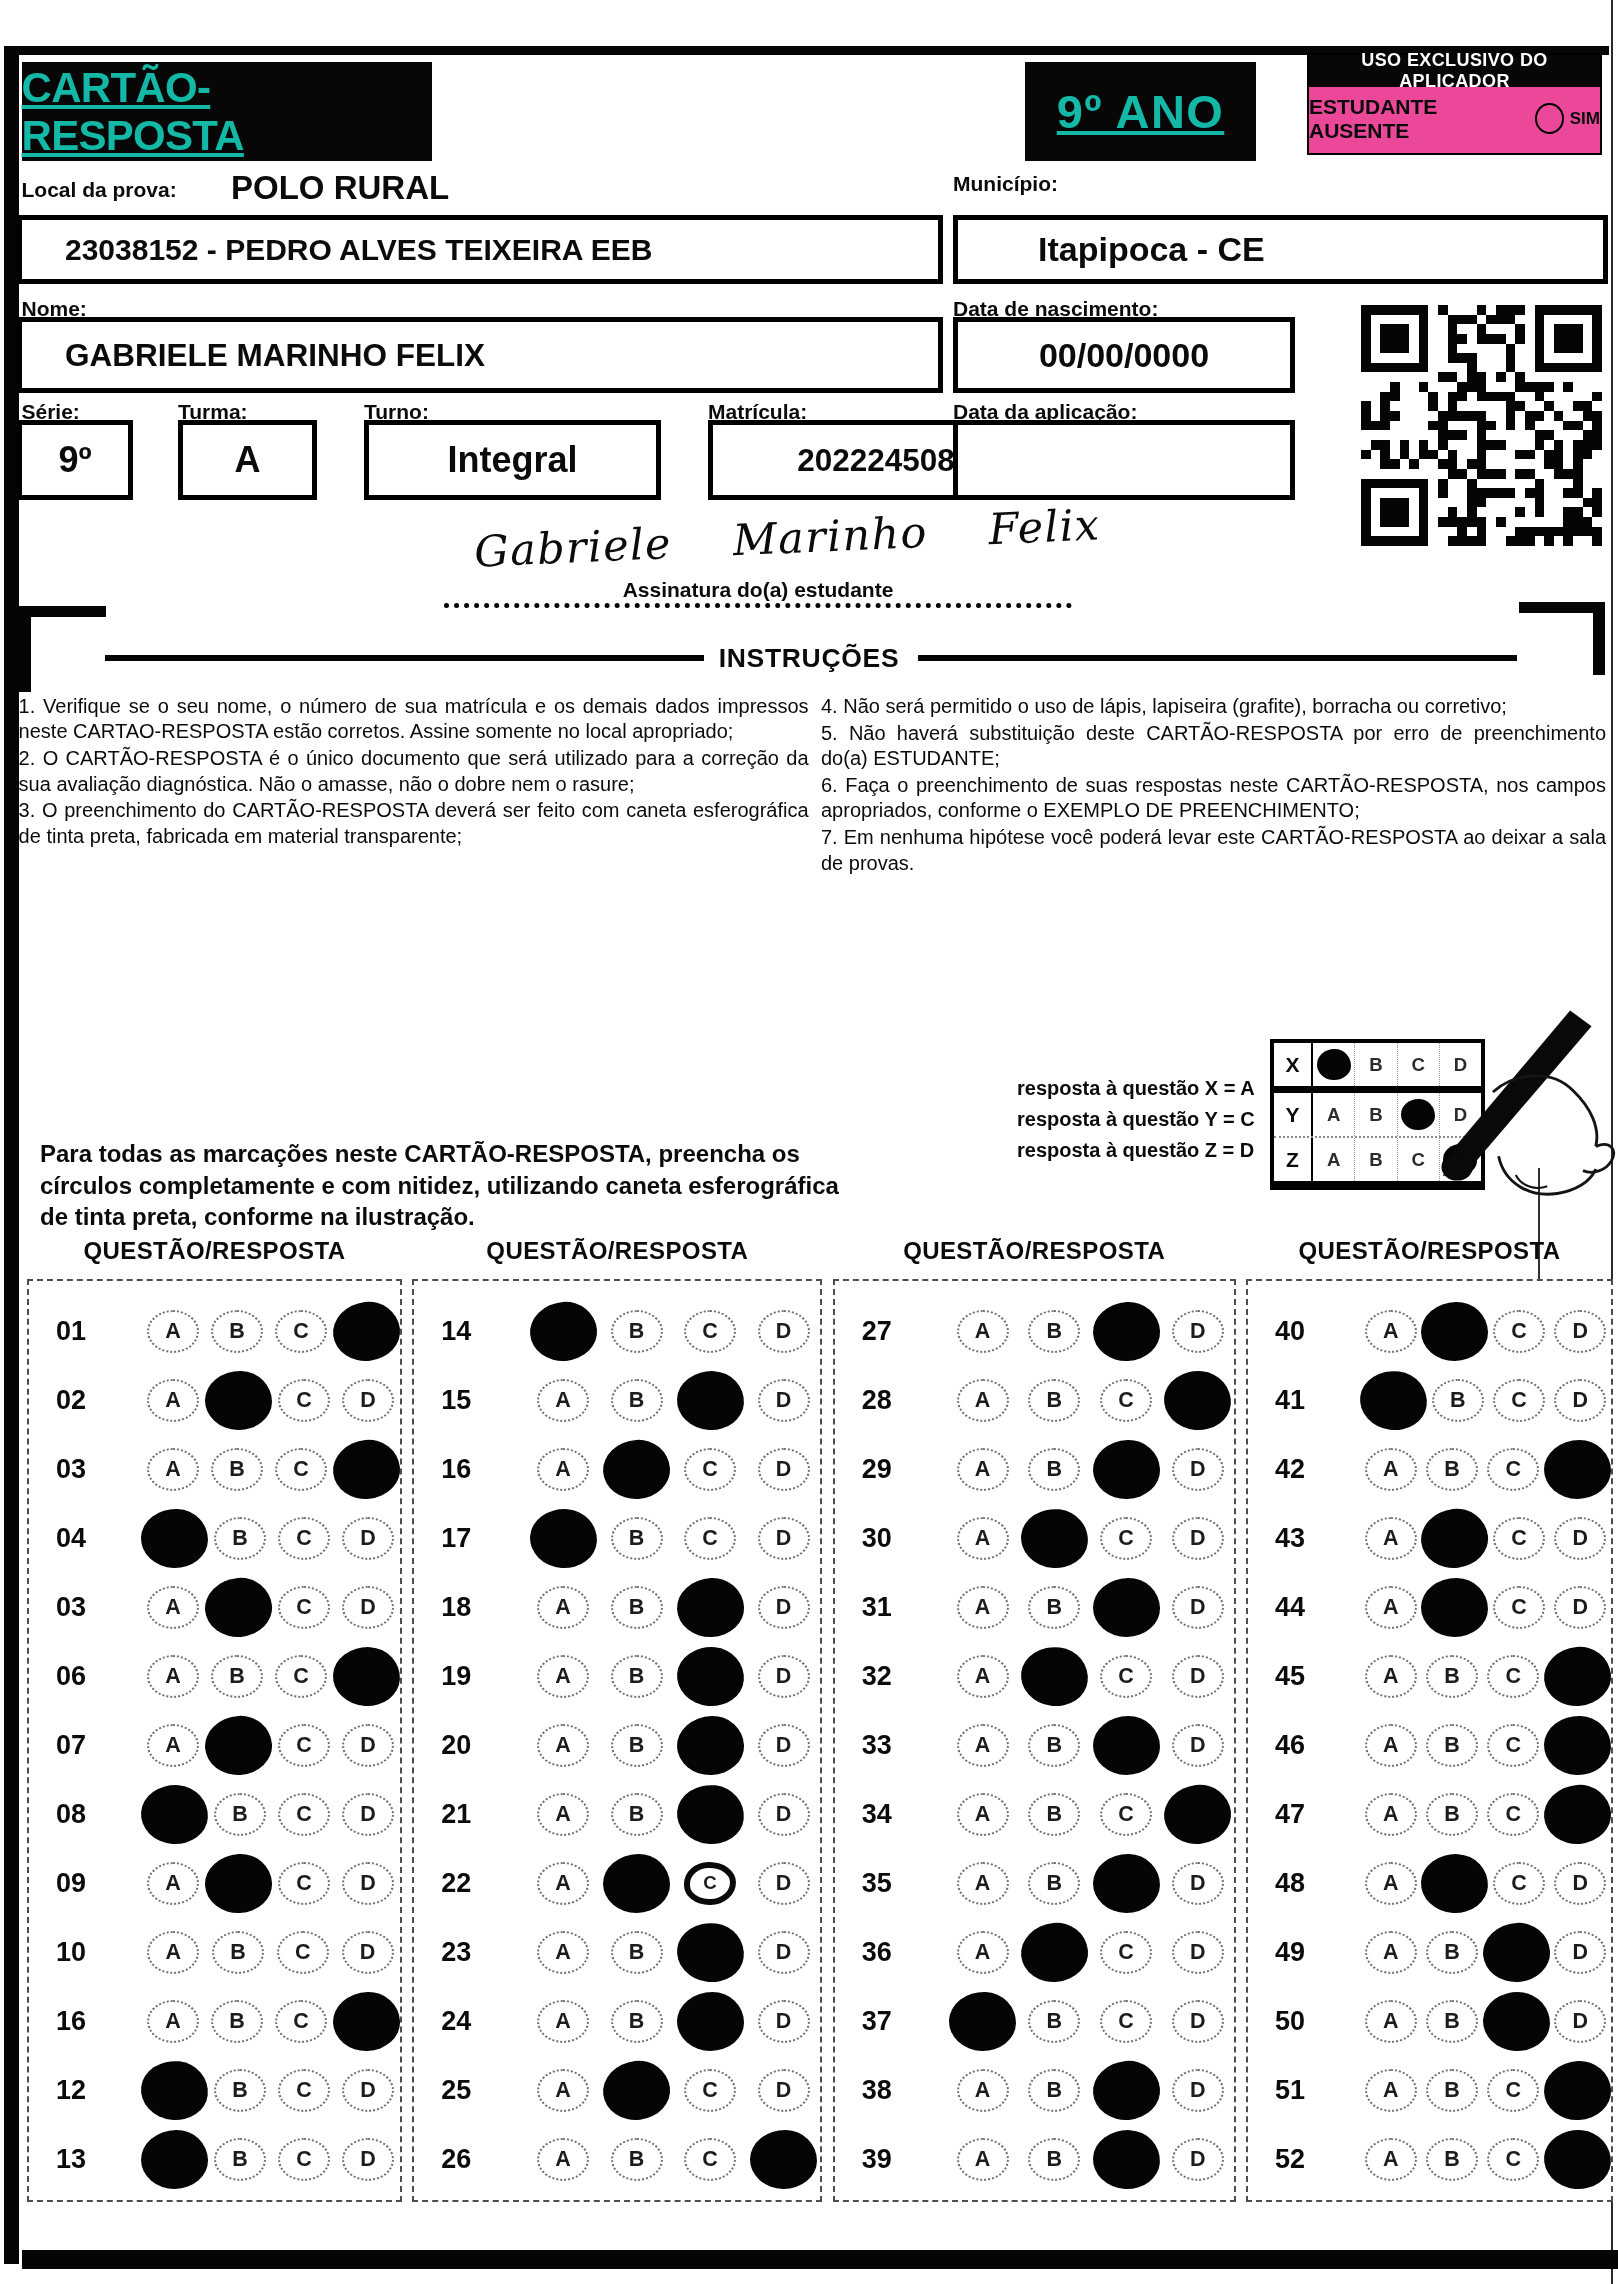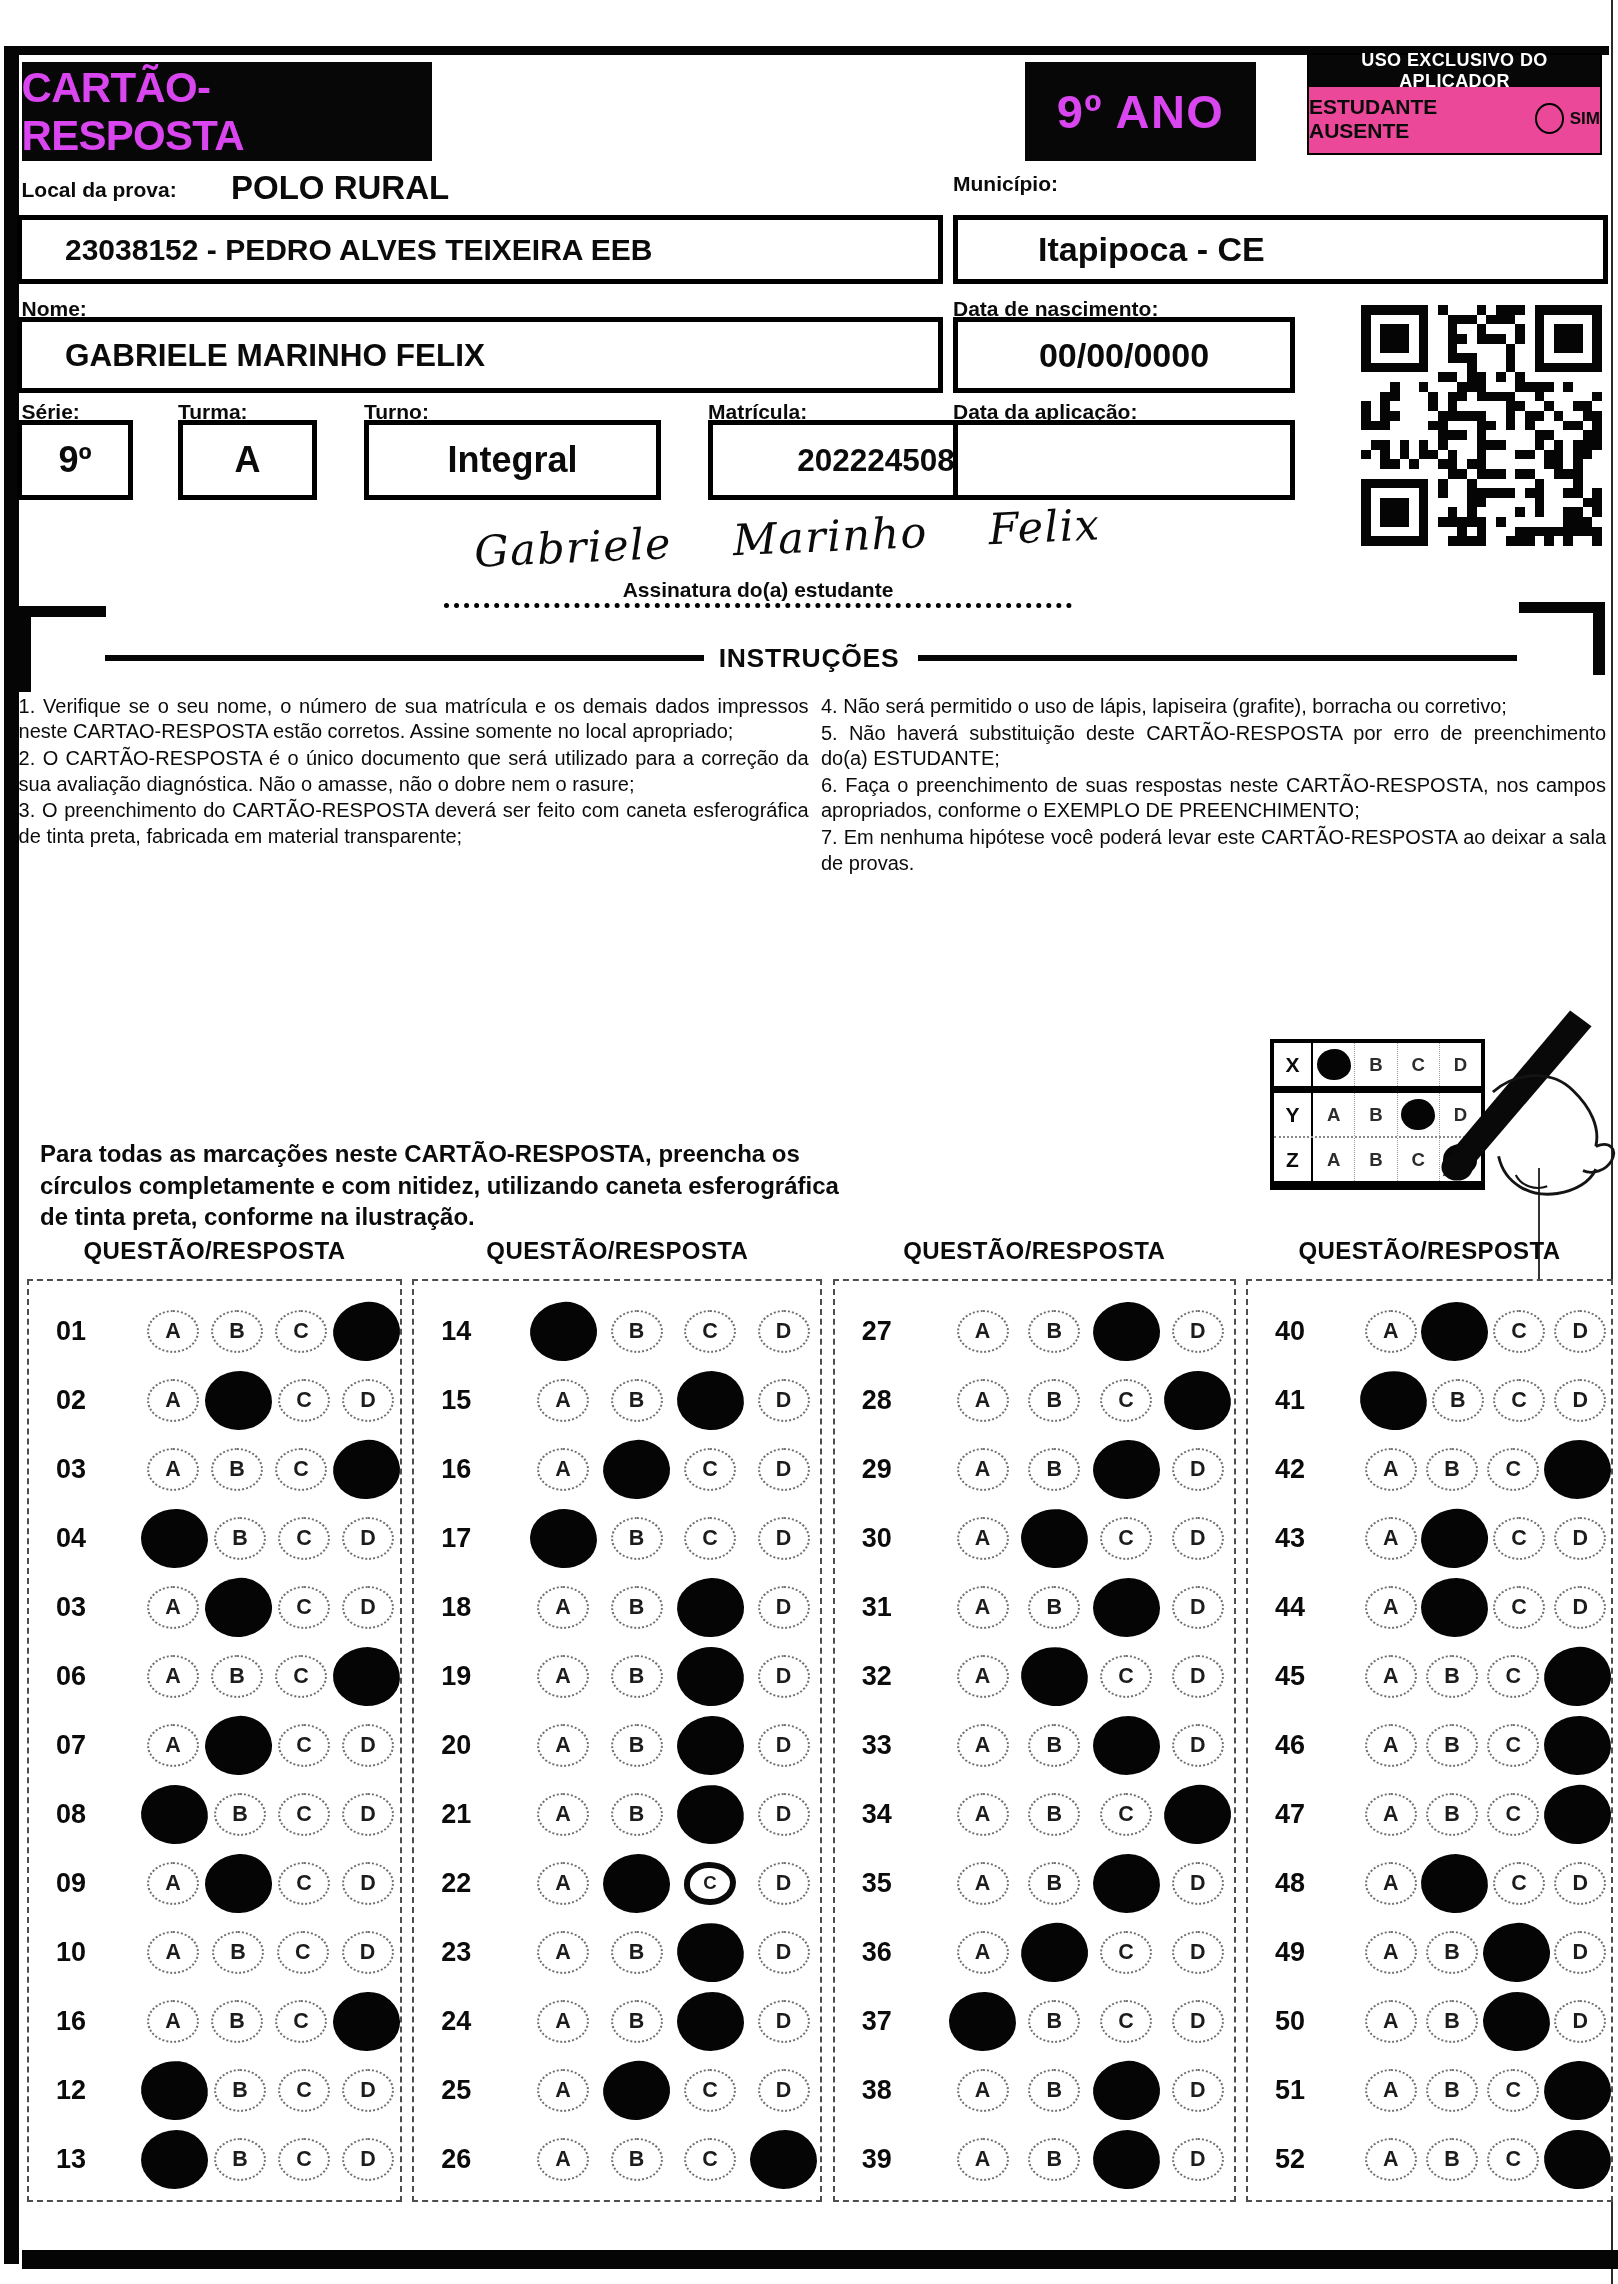--- a/index.html
+++ b/index.html
@@ -8,21 +8,21 @@
   .abs{position:absolute;}
 
   
   .frame-left{left:4.3px;top:46px;width:14.3px;height:2218px;background:#050505;}
   .frame-top{left:4.3px;top:46px;width:1605px;height:8.6px;background:#050505;}
   .bottom-bar{left:21.5px;top:2250px;width:1597px;height:18.6px;background:#050505;}
   .right-line{left:1611px;top:0;width:2.1px;height:2284px;background:#2a2a2a;}
   .header4-line{left:1538px;top:1168px;width:2.1px;height:120px;background:#333;}
 
   
-  .hdr-black{background:#070707;color:#d946ef;display:flex;align-items:center;justify-content:center;}
+  .hdr-black{background:#070707;color:#14b8a6;display:flex;align-items:center;justify-content:center;text-decoration:underline;}
   .cartao-box{left:21.5px;top:62px;width:410px;height:99px;font-size:42px;font-weight:800;letter-spacing:-0.7px;}
   .aval-box{left:441px;top:62px;width:573px;height:99px;border:5px solid #000;box-sizing:border-box;
             display:flex;align-items:center;justify-content:center;font-size:39px;font-weight:800;}
   .ano-box{left:1025px;top:62px;width:231px;height:99px;font-size:47px;font-weight:800;letter-spacing:1.4px;}
   .aplicador-box{left:1307px;top:53px;width:295px;height:102px;border:2.9px solid #000;box-sizing:border-box;background:#ec4899;}
   .aplicador-title{background:#070707;color:#fff;font-size:18px;font-weight:700;text-align:center;
                    height:31.5px;display:flex;align-items:center;justify-content:center;letter-spacing:0.4px;}
   .aplicador-body{display:flex;align-items:center;justify-content:center;gap:5.7px;height:64px;}
   .absent-label{font-size:21px;font-weight:800;}
   .absent-circle{width:27px;height:27px;border:2.9px solid #000;border-radius:50%;display:inline-block;}
@@ -410,20 +410,25 @@
       <p class="inst-item">3. O preenchimento do CARTÃO-RESPOSTA deverá ser feito com caneta esferográfica de tinta preta, fabricada em material transparente;</p>
     </div>
   <div class="abs inst-col inst-right" id="inst-right">
       <p class="inst-item">4. Não será permitido o uso de lápis, lapiseira (grafite), borracha ou corretivo;</p>
       <p class="inst-item">5. Não haverá substituição deste CARTÃO-RESPOSTA por erro de preenchimento do(a) ESTUDANTE;</p>
       <p class="inst-item">6. Faça o preenchimento de suas respostas neste CARTÃO-RESPOSTA, nos campos apropriados, conforme o EXEMPLO DE PREENCHIMENTO;</p>
       <p class="inst-item">7. Em nenhuma hipótese você poderá levar este CARTÃO-RESPOSTA ao deixar a sala de provas.</p>
     </div>
 
   <div class="abs example-text">Para todas as marcações neste CARTÃO-RESPOSTA, preencha os círculos completamente e com nitidez, utilizando caneta esferográfica de tinta preta, conforme na ilustração.</div>
+  <div class="abs example-legend" id="example-legend">
+      <div>resposta à questão X = A</div>
+      <div>resposta à questão Y = C</div>
+      <div>resposta à questão Z = D</div>
+    </div>
   <div class="abs ex-grid" id="example-grid">
       <div class="ex-row ex-row-0">
         <div class="ex-label">X</div>
         <div class="ex-cell">
           <div class="ex-fill"></div>
         </div>
         <div class="ex-cell">B</div>
         <div class="ex-cell">C</div>
         <div class="ex-cell">D</div>
       </div>

